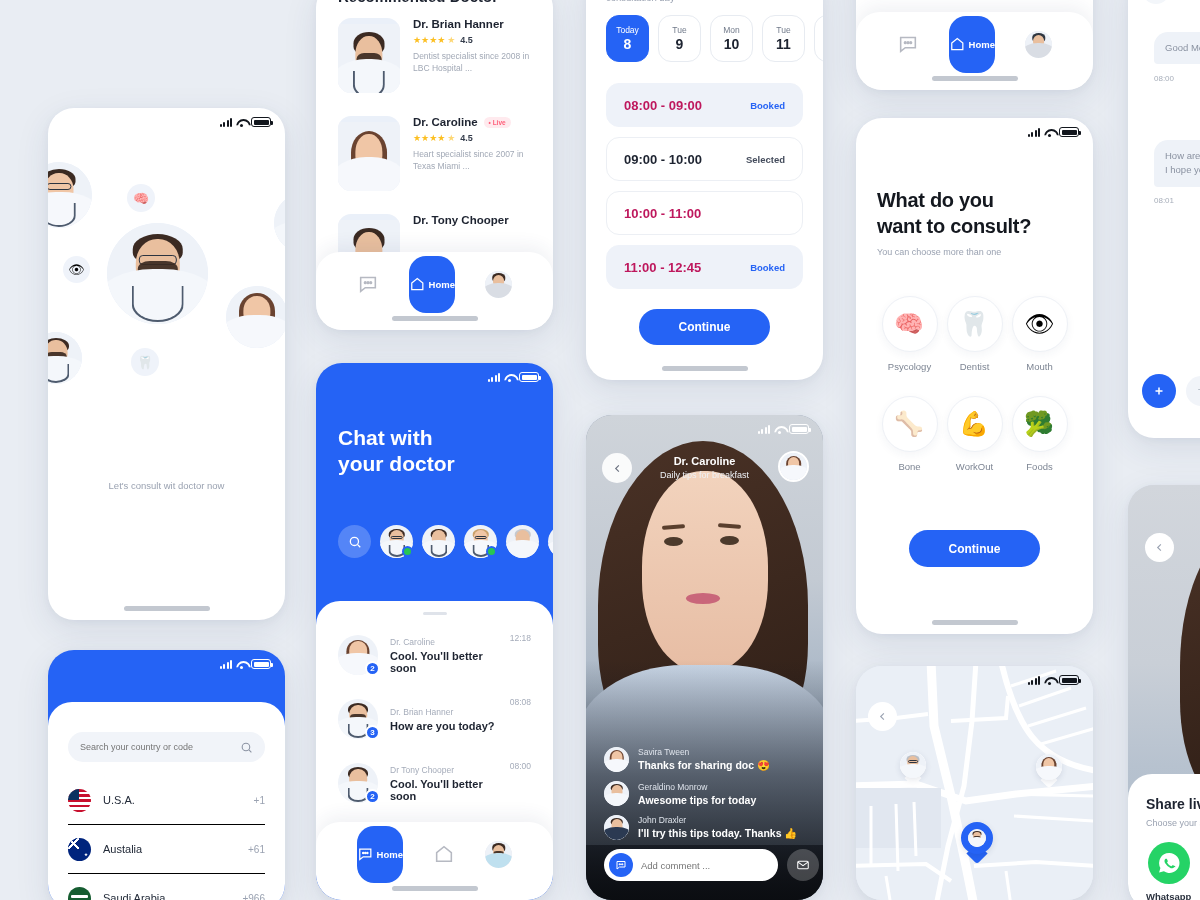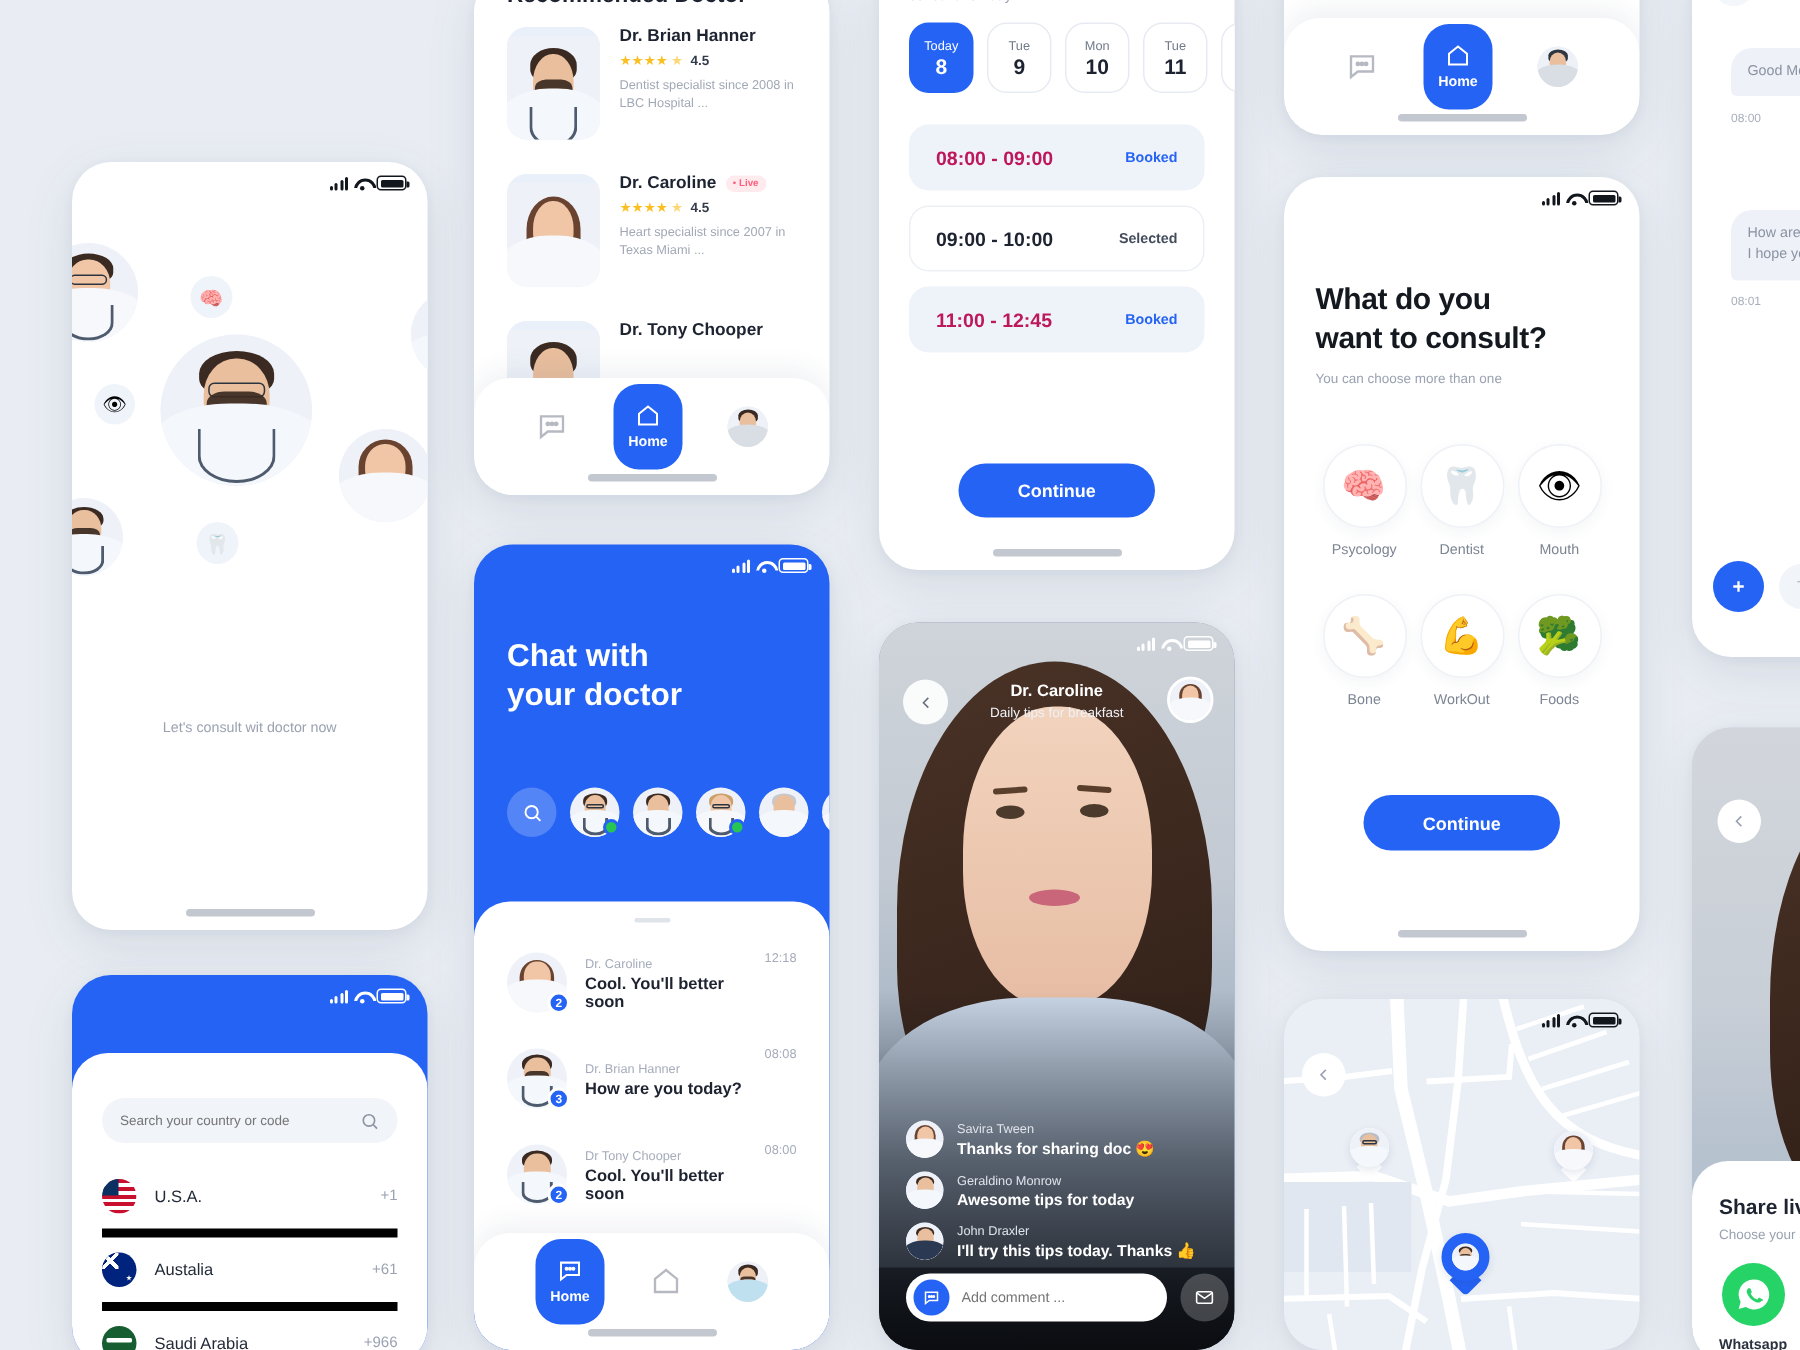--- a/index.html
+++ b/index.html
@@ -92,21 +92,21 @@
               font-size:9.5px; color:#9aa2b1; }
 
   
   #s-country { left:48px; top:650px; width:237px; height:260px; background:#2563f5; }
   .cp-sheet { position:absolute; left:0; right:0; top:52px; bottom:0; background:#fff; border-radius:24px 24px 0 0; }
   .cp-search { position:absolute; left:20px; top:82px; width:197px; height:30px; background:#f1f4f9;
                border-radius:15px; display:flex; align-items:center; padding:0 12px; }
   .cp-search input { border:none; background:transparent; outline:none; flex:1;
                      font-size:9px; color:#8b93a3; font-family:inherit; }
   .cp-list { position:absolute; left:20px; right:20px; top:126px; }
-  .cp-row { height:49px; display:flex; align-items:center; gap:12px; border-bottom:6px solid #000000; }
+  .cp-row { height:49px; display:flex; align-items:center; gap:12px; border-bottom:1px solid #000000; }
   .flag { width:23px; height:23px; border-radius:50%; overflow:hidden; position:relative; flex:none; }
   .flag-us { background:#fff; }
   .flag-us::before { content:""; position:absolute; inset:0;
      background: repeating-linear-gradient(#c8102e 0 2.6px,#fff 2.6px 5.2px); }
   .flag-us::after { content:""; position:absolute; left:0; top:0; width:11px; height:11px; background:#0a3161; }
   .flag-au { background:#00247d; }
   .flag-au::before { content:""; position:absolute; left:0; top:0; width:11px; height:11px;
      background:
        linear-gradient(45deg, transparent 42%, #fff 42% 58%, transparent 58%),
        linear-gradient(-45deg, transparent 42%, #fff 42% 58%, transparent 58%),
@@ -132,21 +132,21 @@
   .rd-rating { font-size:9px; color:#343c4b; font-weight:600; margin-left:3px; }
   .rd-desc { font-size:8.5px; color:#a2a9b6; line-height:1.45; margin-top:5px; }
 
   
   .tabbar {
     position:absolute; left:0; right:0; bottom:0; height:78px; background:#fff;
     border-radius:24px 24px 26px 26px; box-shadow:0 -6px 18px rgba(40,60,100,.07);
     display:flex; align-items:center; justify-content:space-around; padding:0 26px 14px;
   }
   .tab-pill { width:46px; height:57px; border-radius:17px; background:#2563f5; color:#fff;
-              display:flex; flex-direction:column; align-items:center; justify-content:center; gap:3px;
+              display:flex; flex-direction:row; align-items:center; justify-content:center; gap:3px;
               font-size:9.5px; font-weight:600; border:none; font-family:inherit; cursor:pointer; }
   .tab-icon { width:22px; height:22px; color:#b6b9c2; }
   .tab-av { width:27px; height:27px; border-radius:50%; overflow:hidden; background:#e5e8ee; position:relative; }
 
   
   #s-chatlist { left:316px; top:363px; width:237px; height:537px; background:#2563f5; }
   .cl-title { position:absolute; left:22px; top:62px; font-size:21px; font-weight:700; color:#fff; line-height:1.22; }
   .cl-avrow { position:absolute; left:22px; top:162px; display:flex; gap:9px; }
   .cl-search { width:33px; height:33px; border-radius:50%; background:rgba(255,255,255,.22);
                display:flex; align-items:center; justify-content:center; flex:none; }
@@ -690,20 +690,24 @@
 
     <div class="ap-slots">
       <div class="ap-slot booked">
         <span class="t">08:00 - 09:00</span>
         <span class="s">Booked</span>
       </div>
       <div class="ap-slot selected">
         <span class="t">09:00 - 10:00</span>
         <span class="s">Selected</span>
       </div>
+      <div class="ap-slot">
+        <span class="t">10:00 - 11:00</span>
+        <span class="s"></span>
+      </div>
       <div class="ap-slot booked">
         <span class="t">11:00 - 12:45</span>
         <span class="s">Booked</span>
       </div>
     </div>
 
     <button class="ap-cta">Continue</button>
     <div class="homebar"></div>
   </div>
 

